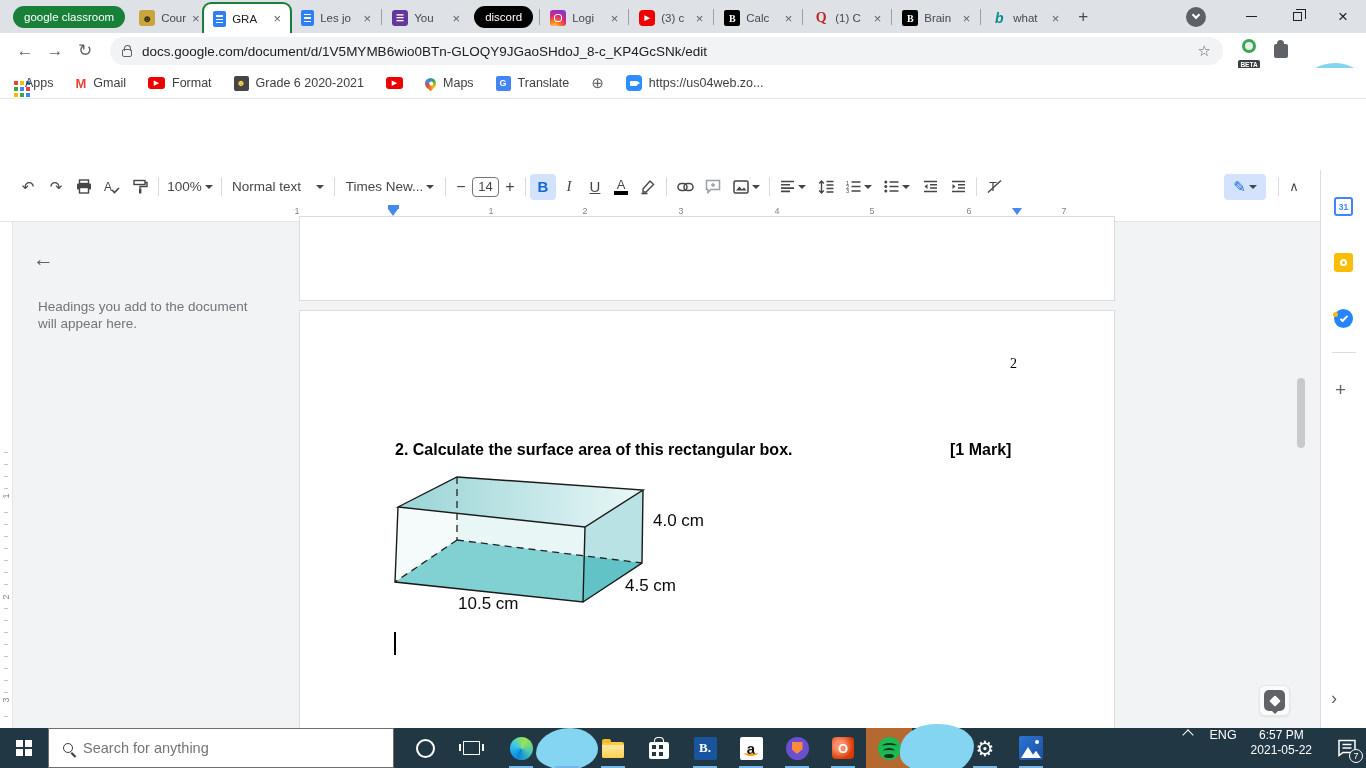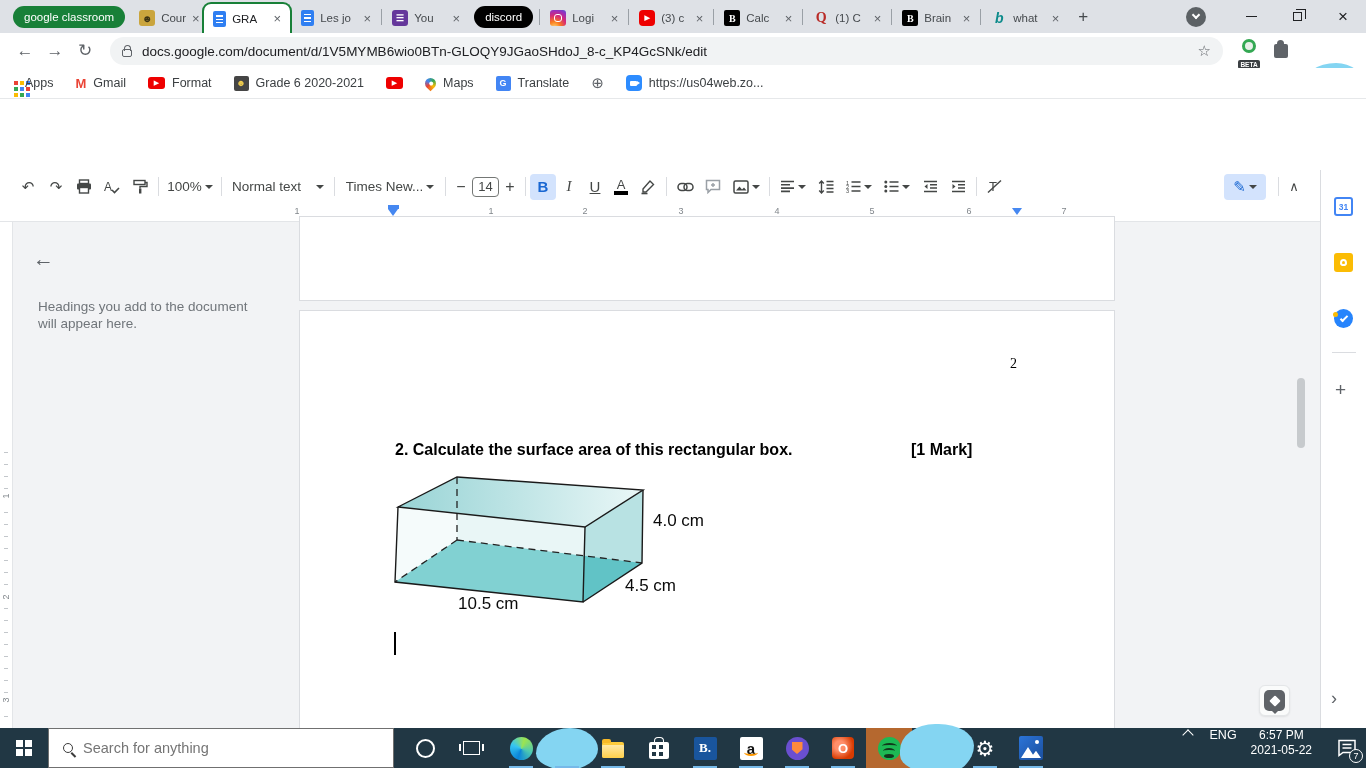--- a/index.html
+++ b/index.html
@@ -513,21 +513,21 @@
 
   <div class="vruler">
       <div class="vticks"></div>
     </div>
   <span class="vnum" style="top:491px">1</span>
   <span class="vnum" style="top:592px">2</span>
   <span class="vnum" style="top:695px">3</span>
 
   <span class="pgnum">2</span>
   <span class="qline" style="left:395px">2. Calculate the surface area of this rectangular box.</span>
-  <span class="qline" style="left:911px">[1 Mark]</span>
+  <span class="qline" style="left:950px">[1 Mark]</span>
 
   <svg style="position:absolute;left:385px;top:468px" width="340" height="150" viewBox="0 0 340 150">
     <defs>
       <linearGradient id="topg" x1="0" y1="0" x2="1" y2="0">
         <stop offset="0" stop-color="#8fd0d2"></stop>
           <stop offset="1" stop-color="#eaf7f7"></stop>
       </linearGradient>
     </defs>
 
     <polygon points="10,114 198,134 257,95 72,72" fill="#2cb2b5"></polygon>

